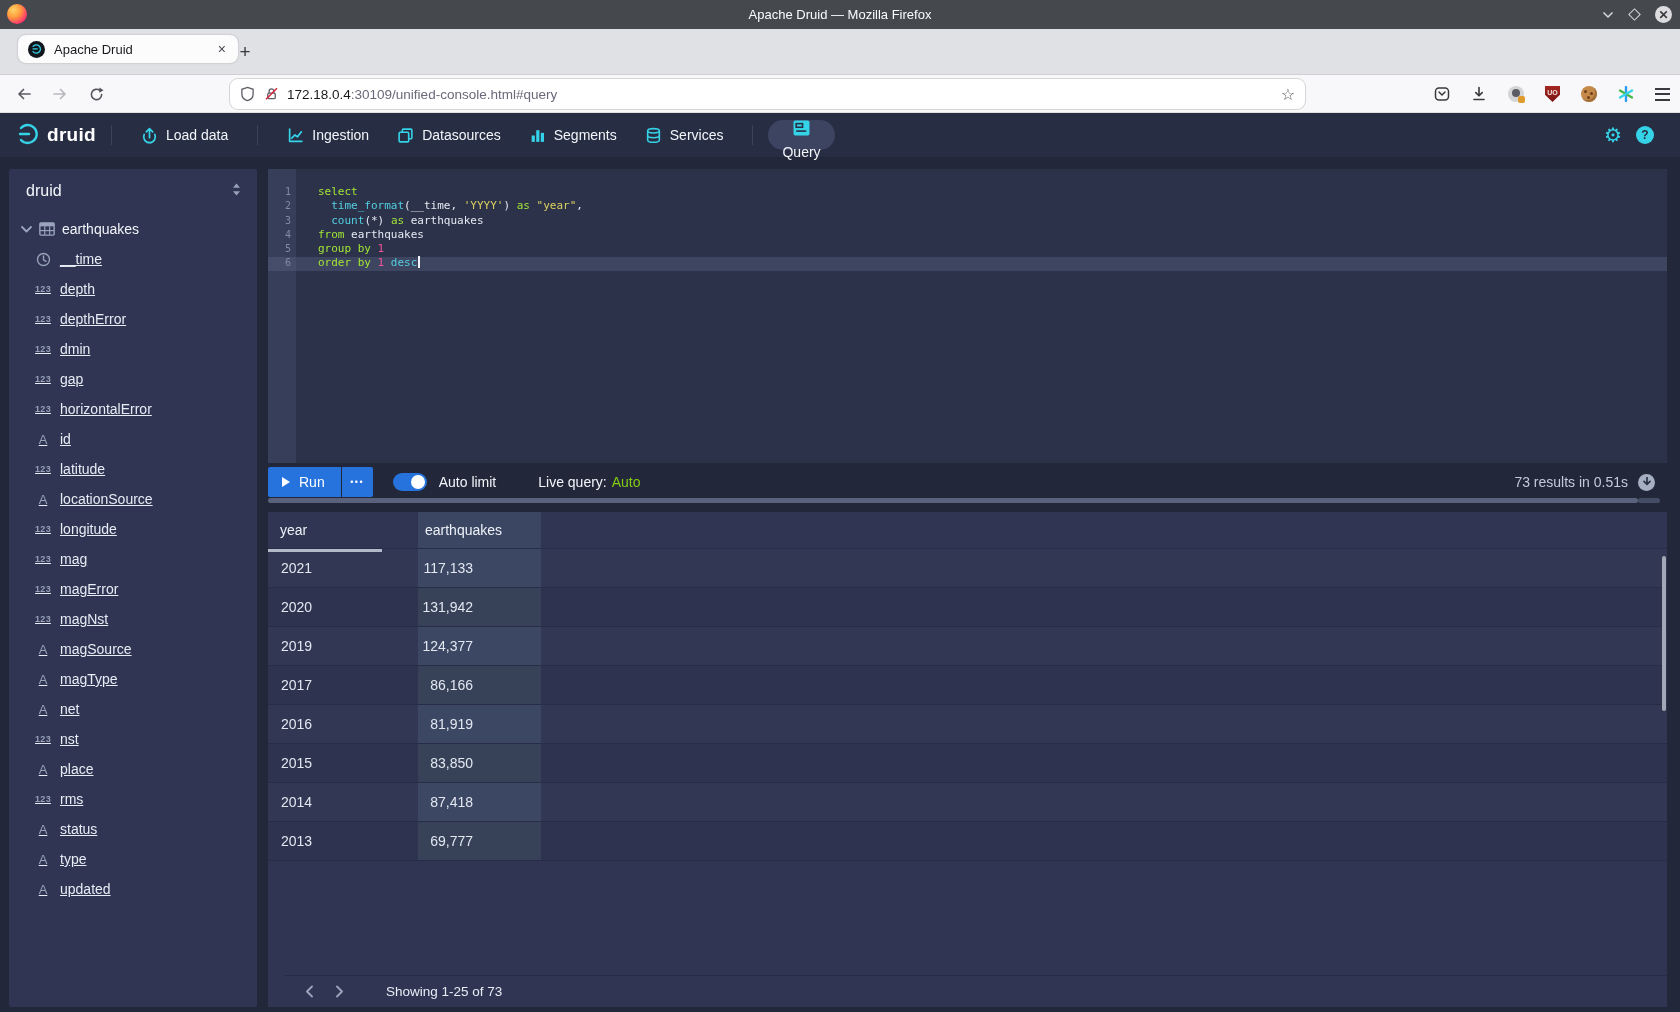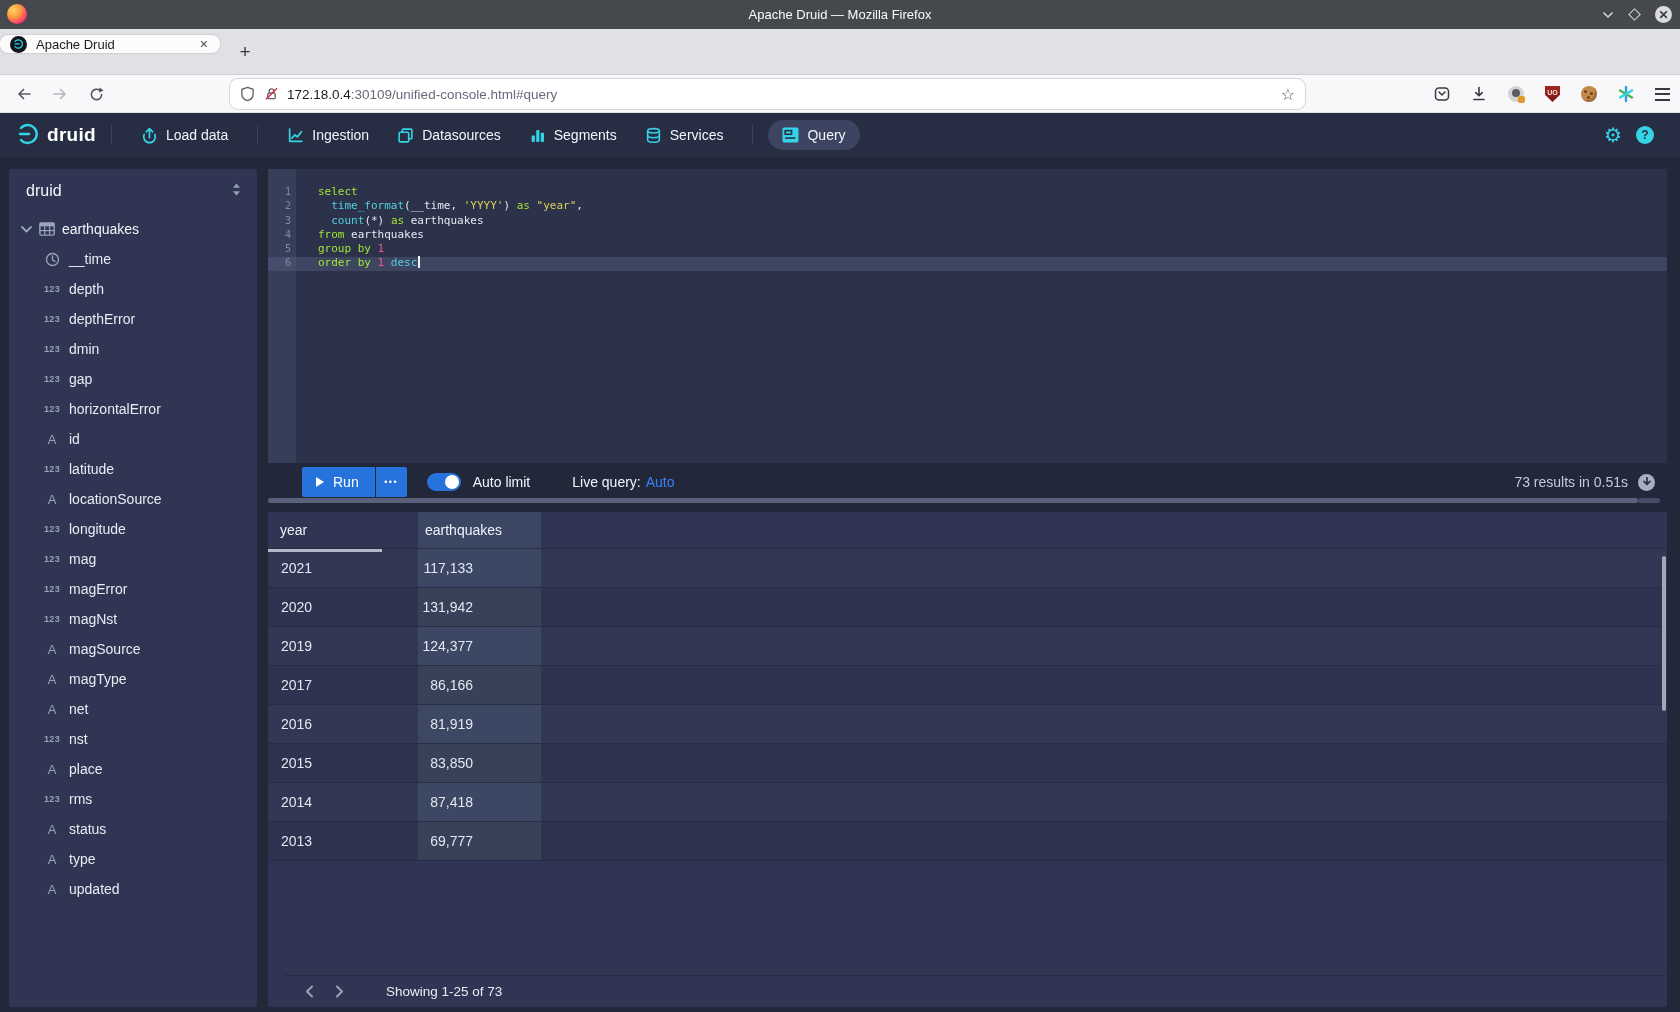--- a/index.html
+++ b/index.html
@@ -9,21 +9,21 @@
   
   .titlebar { position:absolute; left:0; top:0; width:1680px; height:29px; background:#45494e; display:flex; align-items:center; }
   .ff-logo { position:absolute; left:7px; top:4px; width:20px; height:20px; border-radius:50%;
     background:radial-gradient(circle at 32% 30%, #ffd567 0%, #ff9a3d 38%, #ff3b6b 72%, #b5007f 100%); }
   .win-title { width:100%; text-align:center; color:#fbfbfe; font-size:13px; }
   .win-controls { position:absolute; right:8px; top:0; height:29px; display:flex; align-items:center; gap:16px; }
   .wc-diamond { width:9px; height:9px; border:1.4px solid #d8d8dc; transform:rotate(45deg); }
   .wc-close { width:17px; height:17px; border-radius:50%; background:#dcdcde; color:#3a3a3e; font-size:12px; font-weight:bold; display:flex; align-items:center; justify-content:center; line-height:1; }
 
   .tabstrip { position:absolute; left:0; top:29px; width:1680px; height:46px; background:#e0e1e5; border-bottom:1px solid #cfcfd4; }
-  .tab { position:absolute; left:0; top:6px; width:220px; height:18px; background:#fcfcfd; border-radius:8px;
+  .tab { position:absolute; left:18px; top:6px; width:220px; height:28px; background:#fcfcfd; border-radius:8px;
     box-shadow:0 0 2px rgba(0,0,0,0.25); display:flex; align-items:center; padding:0 10px; }
   .favicon { width:17px; height:17px; border-radius:50%; background:#10161c; display:flex; align-items:center; justify-content:center; margin-right:9px; }
   .tab-label { font-size:13px; color:#1b1b1f; flex:1; }
   .tab-close { font-size:14px; color:#4a4a52; padding:0 2px; }
   .new-tab { position:absolute; left:232px; top:10px; width:26px; height:26px; font-size:19px; color:#3a3a3e; display:flex; align-items:center; justify-content:center; }
 
   .toolbar { position:absolute; left:0; top:75px; width:1680px; height:38px; background:#f8f8fa; border-bottom:1px solid #dfdfe4; }
   .nav-btn { position:absolute; top:7px; width:24px; height:24px; display:flex; align-items:center; justify-content:center; }
   .urlbar { position:absolute; left:230px; top:4px; width:1075px; height:30px; background:#ffffff; border-radius:8px;
     box-shadow:0 0 0 1px rgba(0,0,0,0.14); display:flex; align-items:center; padding:0 10px; }
@@ -44,33 +44,33 @@
   .hamburger { display:flex; flex-direction:column; gap:3.5px; }
   .hamburger i { width:15px; height:2px; background:#3a3a3e; }
 
   
   .navbar { position:absolute; left:0; top:113px; width:1680px; height:44px; background:#272e43;
     display:flex; align-items:center; padding-left:16px; color:#f2f5fa; }
   .brand { display:flex; align-items:center; gap:7px; }
   .brand-text { font-size:19px; font-weight:bold; letter-spacing:0.3px; color:#ffffff; }
   .nav-divider { width:1px; height:20px; background:#3c4358; margin:0 15px; }
   .nav-item { display:flex; align-items:center; gap:8px; font-size:14px; margin:0 14px; }
-  .nav-item.active { background:#3d4462; border-radius:15px; height:30px; padding:0 14px; margin:0 0 0 0; }
+  .nav-item.active { background:#3d4462; border-radius:15px; height:30px; padding:0 14px; margin:0 0 0 0;flex-direction:column; }
   .navbar-right { position:absolute; right:26px; display:flex; align-items:center; gap:14px; }
   .gear-glyph { font-size:20px; color:#35d3e8; line-height:1; }
   .help-circle { width:18px; height:18px; border-radius:50%; background:#35d3e8; color:#272e43;
     font-size:12px; font-weight:bold; display:flex; align-items:center; justify-content:center; }
 
   
   .sidebar { position:absolute; left:9px; top:169px; width:248px; height:838px; background:#2f3552; border-radius:2px; }
   .side-header { height:45px; padding:13px 14px 0 17px; display:flex; align-items:flex-start; justify-content:space-between; }
   .schema-name { font-size:16px; color:#f4f7fb; }
   .side-row { height:30px; display:flex; align-items:center; color:#e8ecf5; font-size:14px; }
   .tree-table { padding-left:12px; gap:7px; color:#f2f5fa; }
-  .tree-col { padding-left:31px; }
+  .tree-col { padding-left:22px;text-decoration:underline; }
   .icon-slot { width:24px; display:flex; align-items:center; justify-content:center; margin-right:5px; flex:none; }
   .type-num { font-size:9px; font-weight:bold; color:#97a1b8; letter-spacing:0.3px; }
   .type-str { font-size:13px; color:#97a1b8; }
 
   
   .editor { position:absolute; left:268px; top:169px; width:1399px; height:294px; background:#2b3249; }
   .gutter { position:absolute; left:0; top:0; bottom:0; width:28px; background:#373e59; padding-top:16px; }
   .gutter-num { height:14.3px; line-height:14.3px; text-align:right; padding-right:5px;
     font-family:"DejaVu Sans Mono", monospace; font-size:10px; color:#8089a8; }
   .active-line-band { position:absolute; left:28px; right:0; top:87.5px; height:14.3px; background:#3e4560; }
@@ -80,29 +80,29 @@
   .tok-kw { color:#a3e636; }
   .tok-fn { color:#53cfe0; }
   .tok-str { color:#ddd15f; }
   .tok-num { color:#f2549c; }
   .tok-pl { color:#e6e9f2; }
   .cursor { display:inline-block; width:1.5px; height:12px; background:#f0f2f8; vertical-align:-2px; margin-left:1px; }
 
   
   .runbar { position:absolute; left:268px; top:467px; width:1399px; height:30px; display:flex; align-items:center; }
   .run-btn { height:30px; background:#2673dd; color:#fff; display:flex; align-items:center; gap:9px;
-    padding:0 16px 0 14px; font-size:14px; border-radius:2px 0 0 2px;margin-left:34px; }
+    padding:0 16px 0 14px; font-size:14px; border-radius:2px 0 0 2px; }
   .play-tri { width:0; height:0; border-left:8px solid #fff; border-top:5px solid transparent; border-bottom:5px solid transparent; }
   .more-btn { height:30px; width:31px; background:#2673dd; color:#fff; margin-left:1px; border-radius:0 2px 2px 0;
     display:flex; align-items:center; justify-content:center; font-size:9px; letter-spacing:1.5px; }
   .switch { width:34px; height:18px; border-radius:9px; background:#2673dd; position:relative; margin-left:20px; }
   .switch-knob { position:absolute; right:2px; top:2px; width:14px; height:14px; border-radius:50%; background:#fff; }
   .runbar-label { font-size:14px; color:#f2f5fa; margin-left:12px; }
   .live-query { margin-left:42px; }
-  .cyan-text { color:#3b82f6; }
+  .cyan-text { color:#84cc16; }
   .results-meta { position:absolute; right:12px; display:flex; align-items:center; gap:10px;margin-left:40px; }
   .meta-text { font-size:14px; color:#c3cbdb; }
   .dl-circle { width:17px; height:17px; border-radius:50%; background:#a7b0c2; display:flex; align-items:center; justify-content:center; }
 
   .hscroll { position:absolute; left:268px; top:498px; width:1392px; height:5px; }
   .hscroll-thumb { position:absolute; left:0; top:0; width:1370px; height:5px; background:#59617c; border-radius:3px; }
   .hscroll-track-end { position:absolute; right:0; top:0; width:22px; height:5px; background:#454c66; border-radius:3px; }
 
   
   .results { position:absolute; left:268px; top:512px; width:1399px; height:495px; background:#2f3552; overflow:hidden; }

